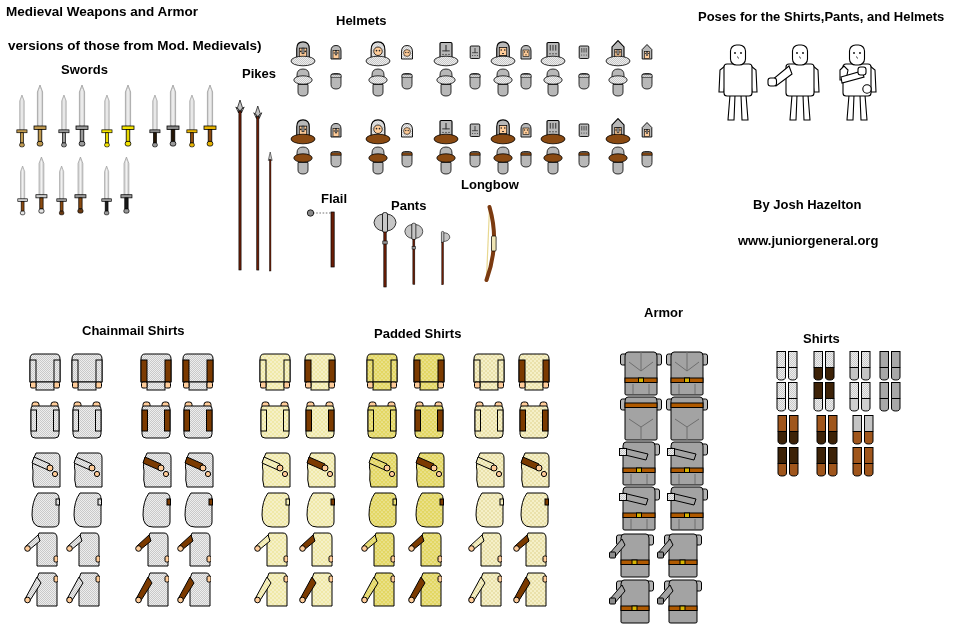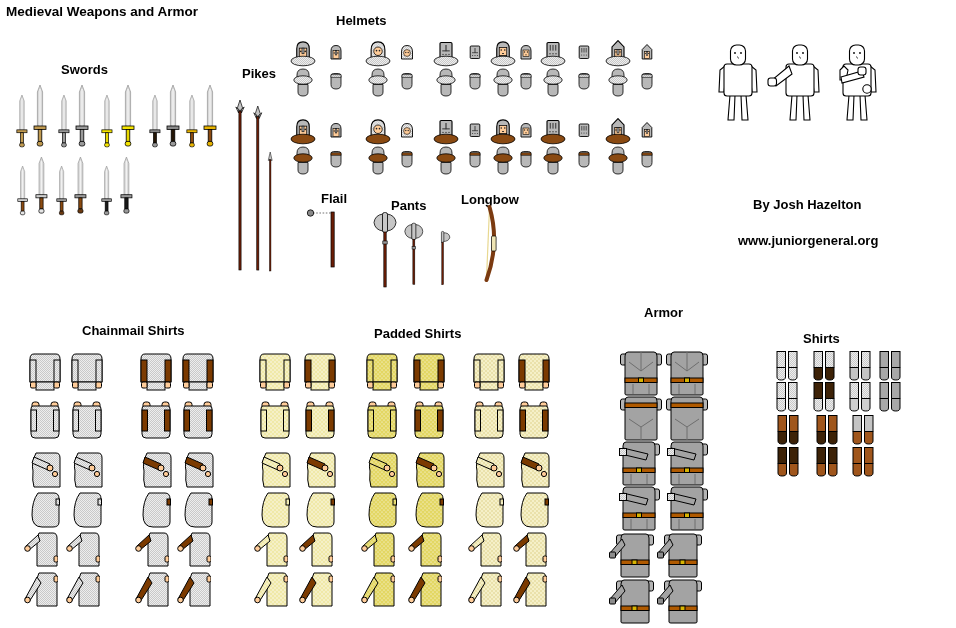--- a/index.html
+++ b/index.html
@@ -8,26 +8,28 @@
   .lbl{position:absolute;font:bold 13px "Liberation Sans",sans-serif;color:#000;white-space:nowrap;}
   .lbl.big{font-size:13.5px;}
   #art{position:absolute;left:0;top:0;}
 </style>
 </head>
 <body>
 
 <div id="stage">
 
   <div class="lbl big" style="left:6px;top:4px">Medieval Weapons and Armor</div>
+  <div class="lbl big" style="left:8px;top:38px">versions of those from Mod. Medievals)</div>
   <div class="lbl" style="left:61px;top:62px">Swords</div>
   <div class="lbl" style="left:242px;top:66px">Pikes</div>
   <div class="lbl" style="left:336px;top:13px">Helmets</div>
   <div class="lbl" style="left:321px;top:191px">Flail</div>
   <div class="lbl" style="left:391px;top:198px">Pants</div>
-  <div class="lbl" style="left:461px;top:192px">Longbow</div>
+  <div class="lbl" style="left:461px;top:177px">Longbow</div>
+  <div class="lbl" style="left:698px;top:9px">Poses for the Shirts,Pants, and Helmets</div>
   <div class="lbl" style="left:753px;top:197px">By Josh Hazelton</div>
   <div class="lbl" style="left:738px;top:233px">www.juniorgeneral.org</div>
   <div class="lbl" style="left:82px;top:323px">Chainmail Shirts</div>
   <div class="lbl" style="left:374px;top:326px">Padded Shirts</div>
   <div class="lbl" style="left:644px;top:305px">Armor</div>
   <div class="lbl" style="left:803px;top:331px">Shirts</div>
 
   <svg id="art" width="956" height="628" viewBox="0 0 956 628">
     <defs>
       <pattern id="chk" width="2" height="2" patternUnits="userSpaceOnUse">

